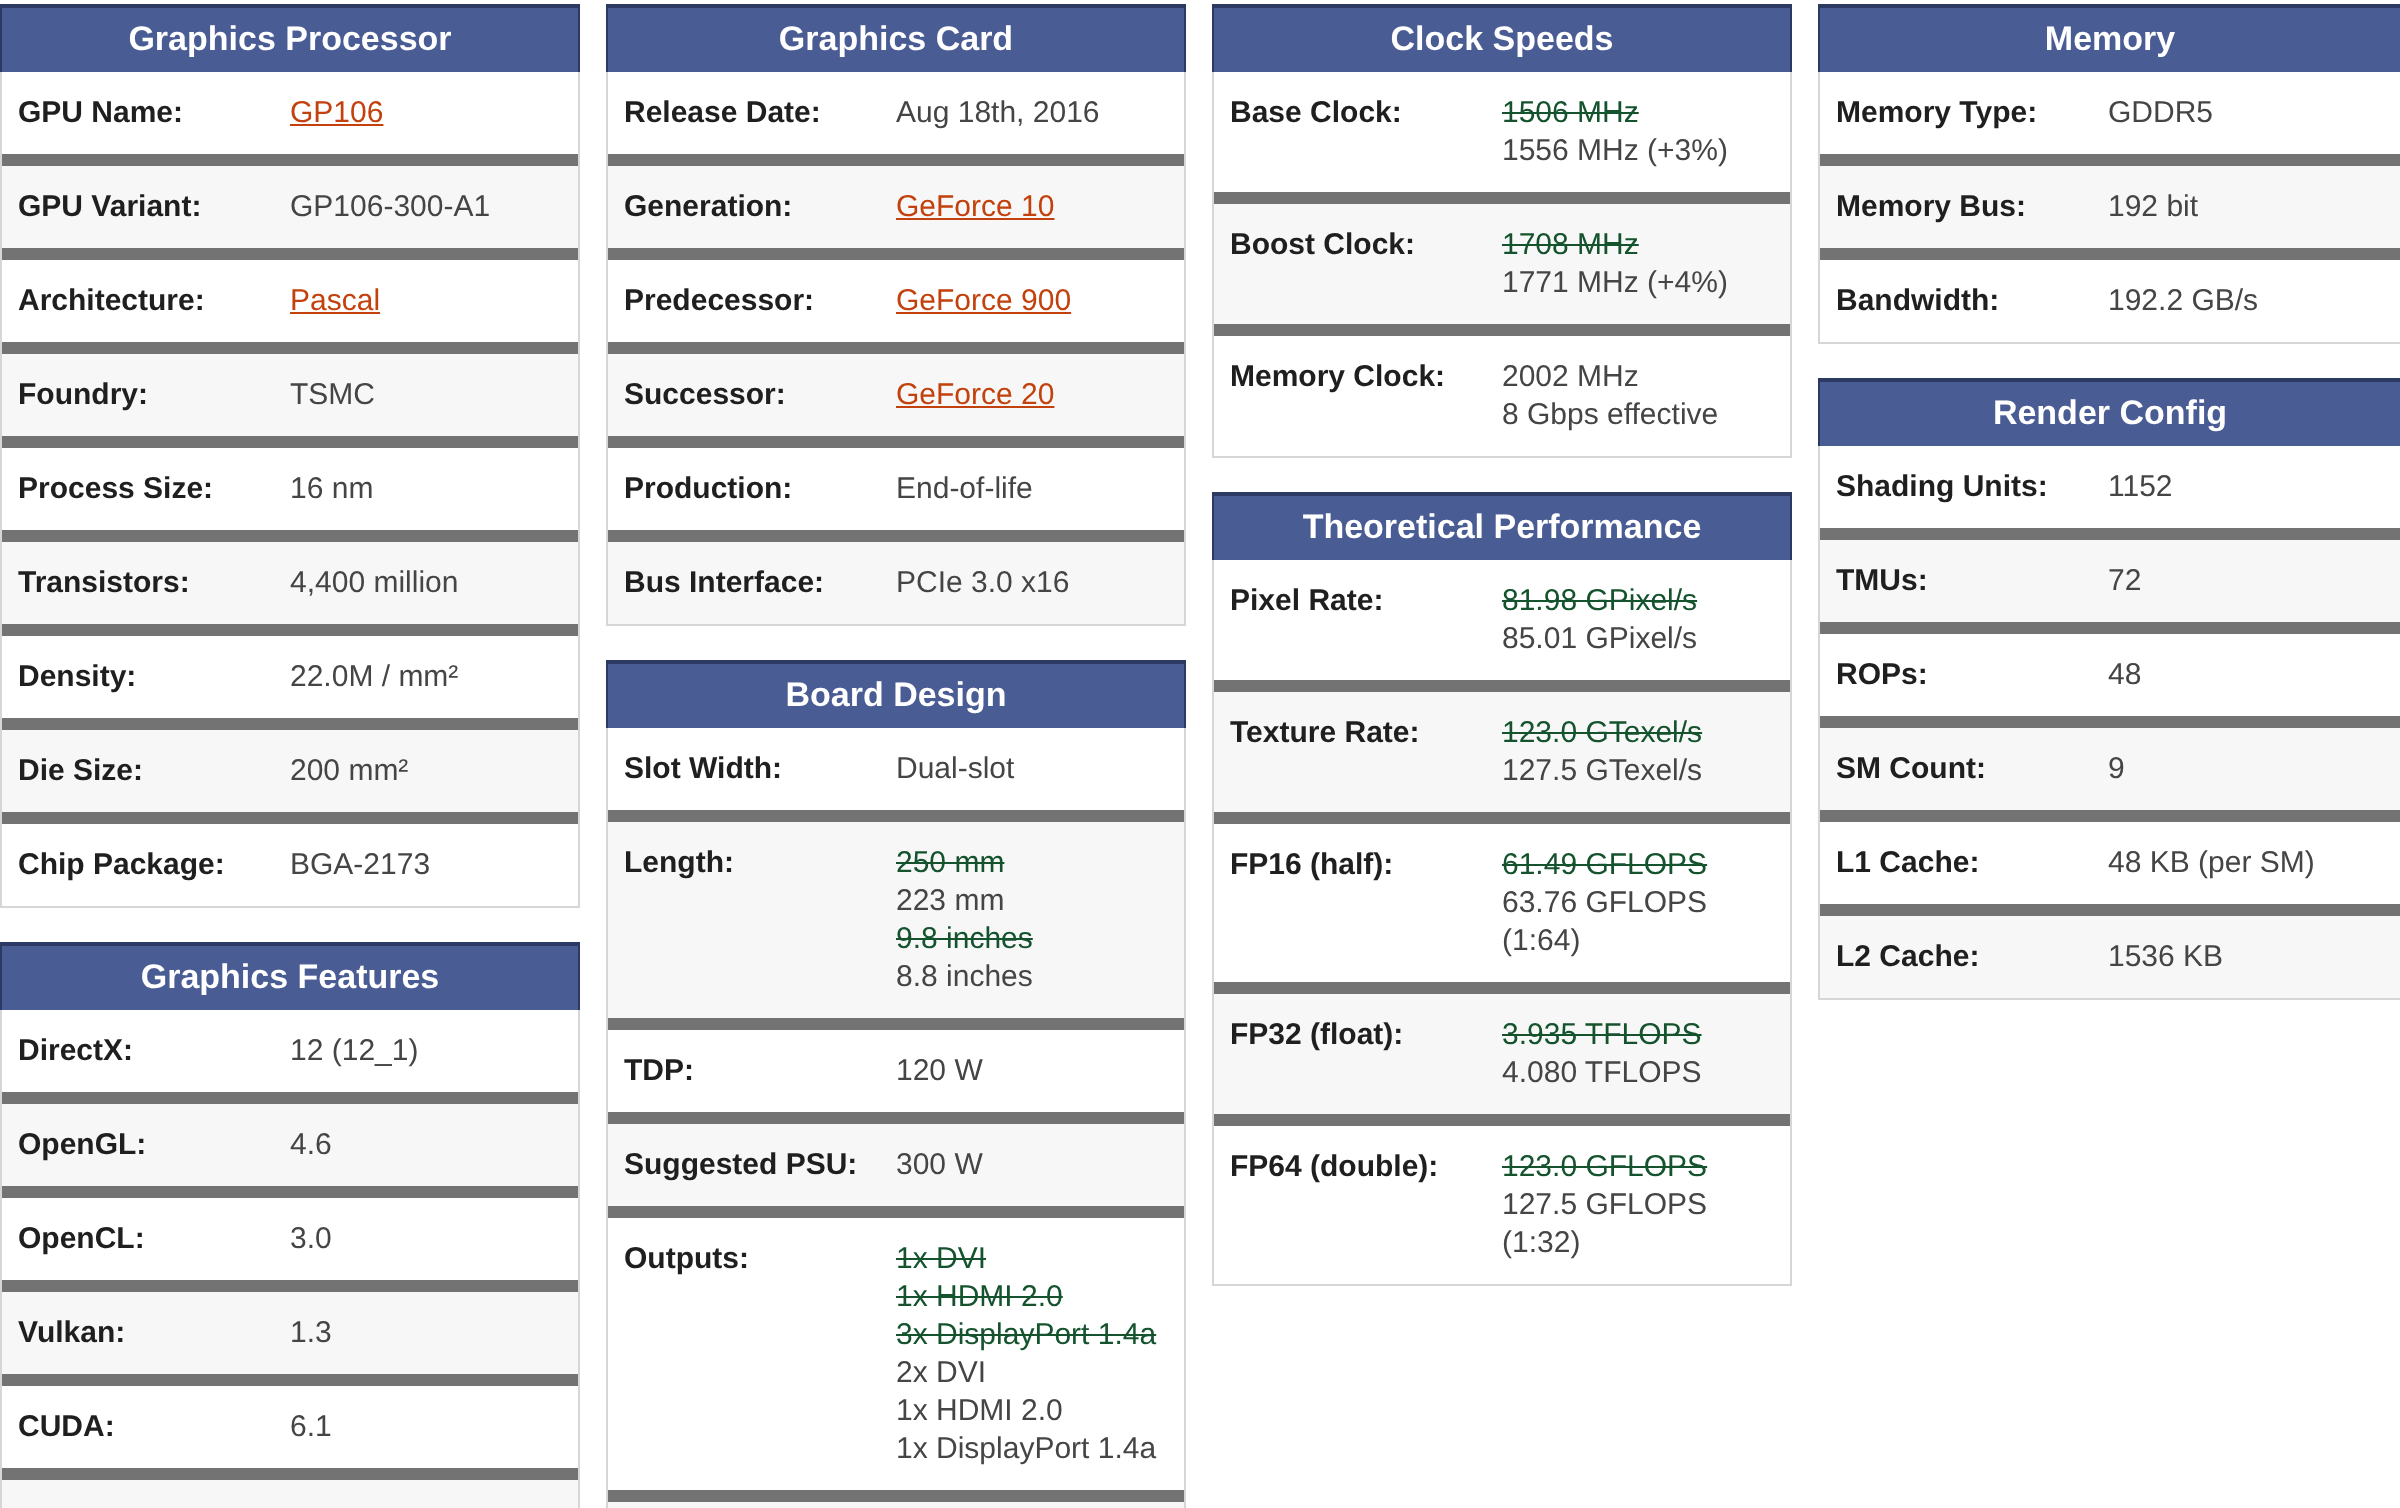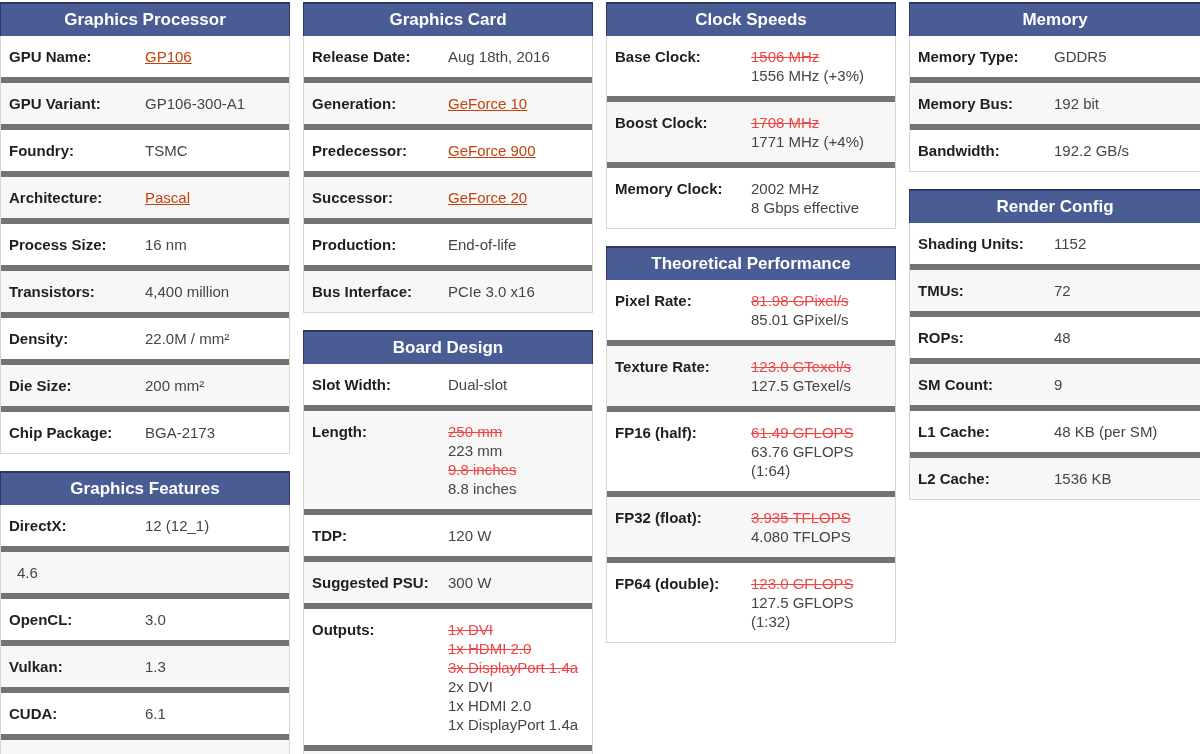--- a/index.html
+++ b/index.html
@@ -57,21 +57,21 @@
     color: #454545;
   }
   .vline { display: block; }
   a.vline {
     display: inline-block;
     color: #c2410c;
     text-decoration: underline;
     cursor: pointer;
   }
   .strike {
-    color: #ef4444;
+    color: #14532d;
     text-decoration: line-through;
   }
 </style>
 </head>
 <body>
 
 <div id="columns">
     <div class="col">
       <section class="card">
         <div class="card-header">Graphics Processor</div>
@@ -80,30 +80,30 @@
             <div class="label">GPU Name:</div>
             <div class="value"><a class="vline" href="#">GP106</a></div>
           </div>
           <div class="row">
             <div class="label">GPU Variant:</div>
             <div class="value">
               <div class="vline">GP106-300-A1</div>
             </div>
           </div>
           <div class="row">
-            <div class="label">Foundry:</div>
-            <div class="value">
-              <div class="vline">TSMC</div>
-            </div>
-          </div>
-          <div class="row">
             <div class="label">Architecture:</div>
             <div class="value"><a class="vline" href="#">Pascal</a></div>
           </div>
           <div class="row">
+            <div class="label">Foundry:</div>
+            <div class="value">
+              <div class="vline">TSMC</div>
+            </div>
+          </div>
+          <div class="row">
             <div class="label">Process Size:</div>
             <div class="value">
               <div class="vline">16 nm</div>
             </div>
           </div>
           <div class="row">
             <div class="label">Transistors:</div>
             <div class="value">
               <div class="vline">4,400 million</div>
             </div>
@@ -131,20 +131,21 @@
       <section class="card">
         <div class="card-header">Graphics Features</div>
         <div class="card-body">
           <div class="row">
             <div class="label">DirectX:</div>
             <div class="value">
               <div class="vline">12 (12_1)</div>
             </div>
           </div>
           <div class="row">
+            <div class="label">OpenGL:</div>
             <div class="value">
               <div class="vline">4.6</div>
             </div>
           </div>
           <div class="row">
             <div class="label">OpenCL:</div>
             <div class="value">
               <div class="vline">3.0</div>
             </div>
           </div>

